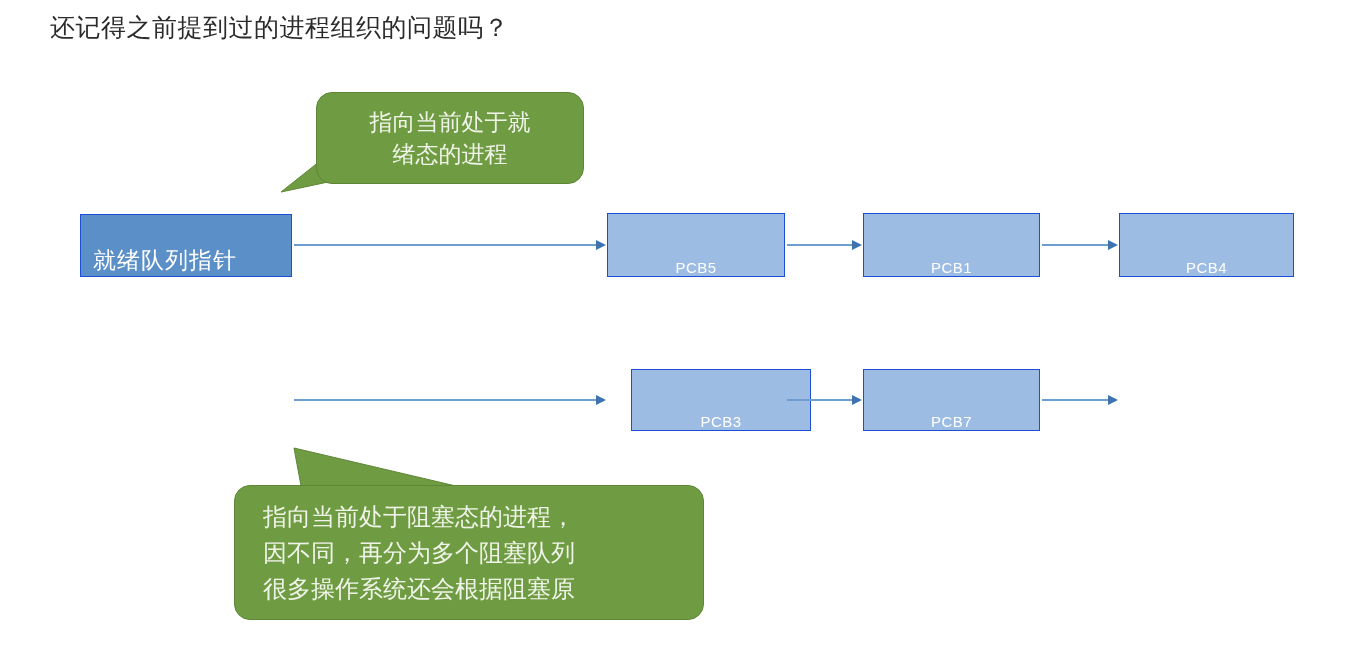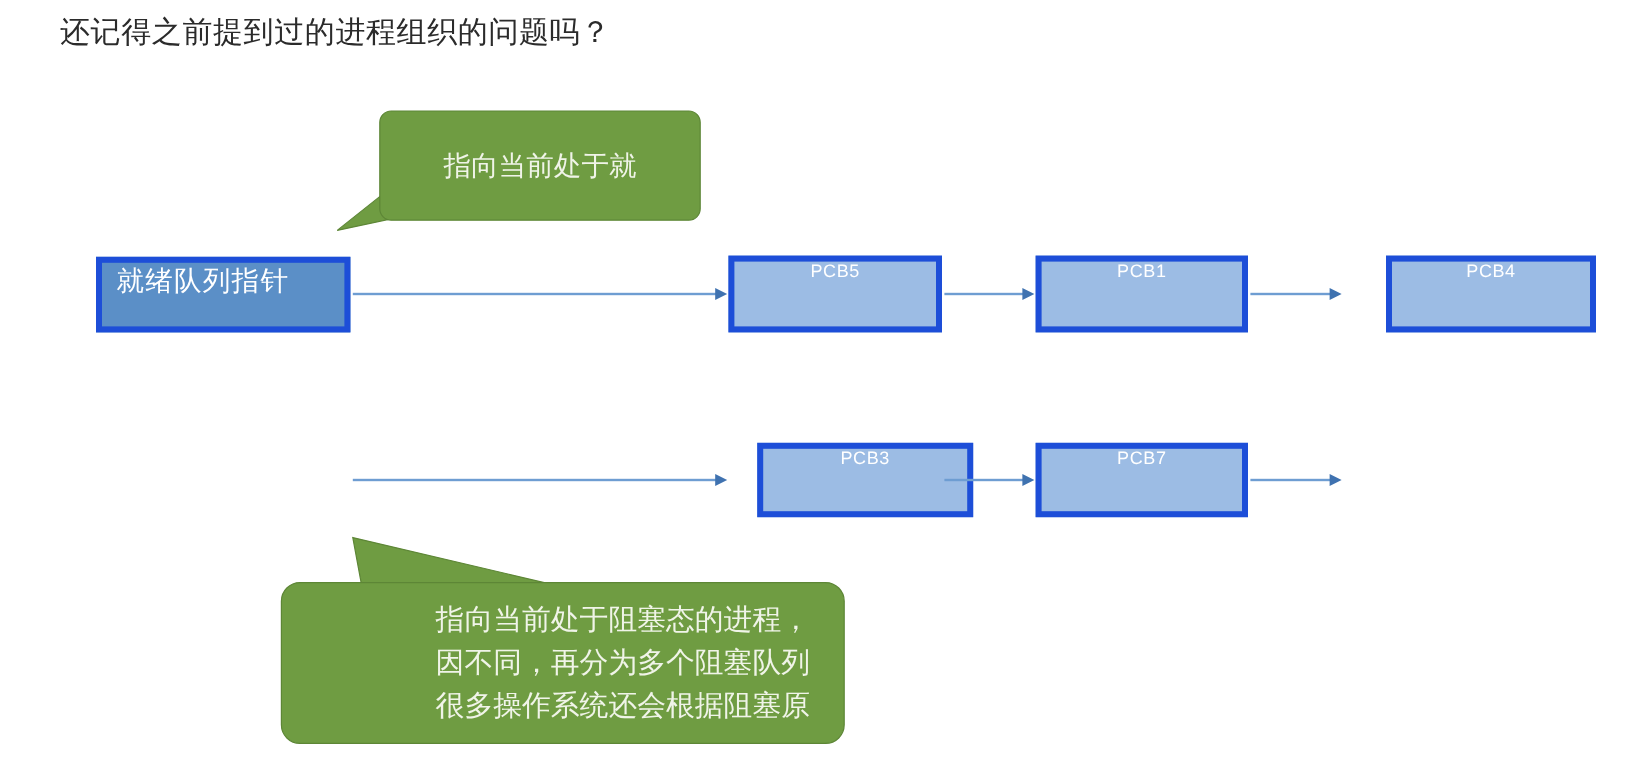--- a/index.html
+++ b/index.html
@@ -29,23 +29,23 @@
     color: #2b2b2b;
     letter-spacing: 0.5px;
     white-space: nowrap;
   }
 
   
   .node-box {
     position: absolute;
     box-sizing: border-box;
     display: flex;
-    align-items: flex-start;
+    align-items: flex-end;
     color: #ffffff;
-    border: 5px solid #1d4ed8;
+    border: 1px solid #1d4ed8;
   }
   .node-box.pointer-box {
     background: #5b8fc7;
     justify-content: flex-start;
     padding-left: 12px;
     font-size: 23px;
     letter-spacing: 1px;
   }
   .node-box.pcb-box {
     background: #9cbce4;
@@ -108,31 +108,30 @@
   
   #callout-ready .bubble {
     left: 272px;
     top: 92px;
     width: 268px;
     height: 92px;
     align-items: center;
     font-size: 23px;
     line-height: 32px;
     padding: 0 18px;
-    border-radius: 10px;
   }
   #callout-ready .tail { left: 225px; top: 140px; }
 
   
   #callout-blocked .bubble {
     left: 190px;
     top: 485px;
     width: 470px;
     height: 135px;
-    align-items: flex-end;
+    align-items: flex-start;
     font-size: 24px;
     line-height: 36px;
     padding: 0 28px;
   }
   #callout-blocked .tail { left: 210px; top: 440px; }
 
   
   .watermark {
     position: absolute;
     right: 8px;
@@ -170,21 +169,21 @@
 
   <div class="node-box pcb-box" style="left:863px; top:213px; width:177px; height:64px;">
     <span>PCB1</span>
   </div>
 
   <div class="arrow" style="left:1042px; top:238px; width:76px;">
     <div class="shaft"></div>
     <div class="head"></div>
   </div>
 
-  <div class="node-box pcb-box" style="left:1119px; top:213px; width:175px; height:64px;margin-left:36px;">
+  <div class="node-box pcb-box" style="left:1119px; top:213px; width:175px; height:64px;">
     <span>PCB4</span>
   </div>
 
 
   <div class="arrow" style="left:294px; top:393px; width:312px;">
     <div class="shaft"></div>
     <div class="head"></div>
   </div>
 
   <div class="node-box pcb-box" style="left:607px; top:369px; width:180px; height:62px;margin-left:24px;">
@@ -205,20 +204,21 @@
     <div class="head"></div>
   </div>
 
 
   <div class="callout" id="callout-ready">
     <svg class="tail" width="110" height="60" viewBox="0 0 110 60">
       <polygon points="12,52 75,2 78,38" fill="#6f9c42" stroke="#5d8636" stroke-width="1"></polygon>
     </svg>
     <div class="bubble">
       <span class="callout-line">指向当前处于就</span>
+      <span class="callout-line">绪态的进程</span>
     </div>
   </div>
 
   <div class="callout" id="callout-blocked">
     <svg class="tail" width="290" height="70" viewBox="0 0 290 70">
       <polygon points="40,8 270,62 50,62" fill="#6f9c42" stroke="#5d8636" stroke-width="1"></polygon>
     </svg>
     <div class="bubble">
       <span class="callout-line">指向当前处于阻塞态的进程，</span>
       <span class="callout-line">因不同，再分为多个阻塞队列</span>

